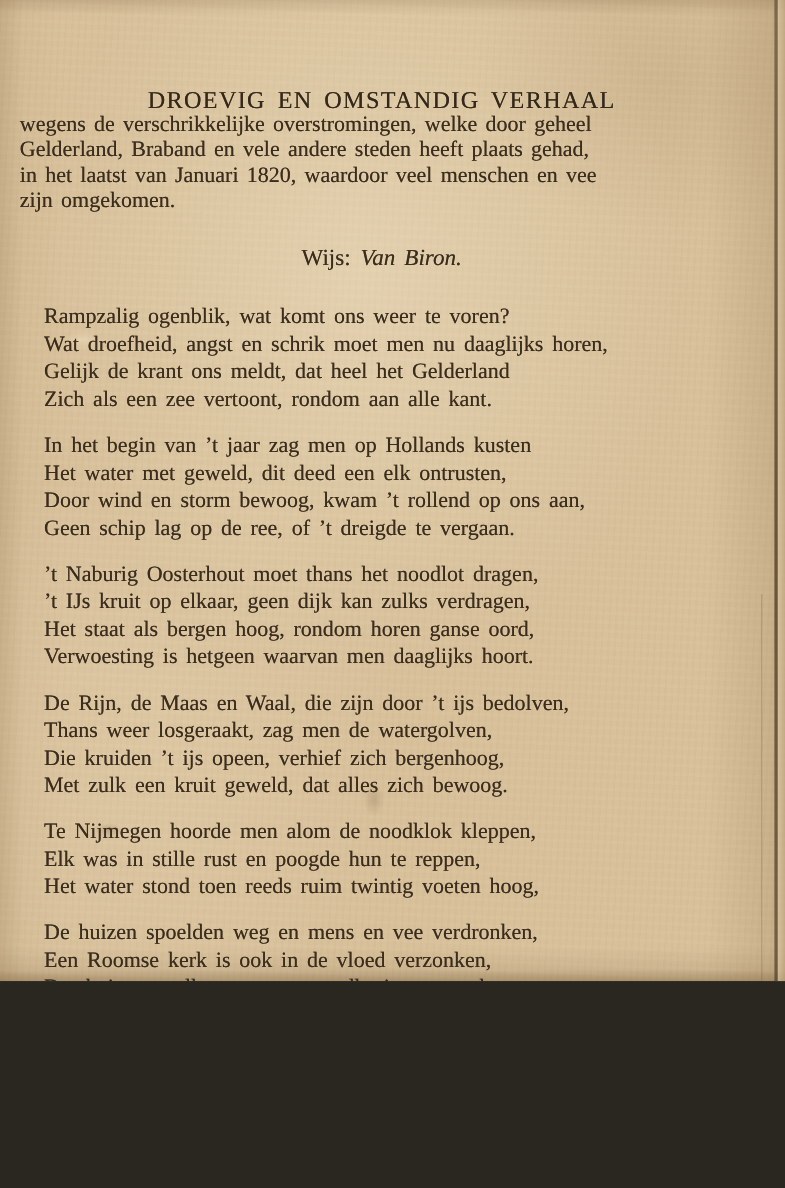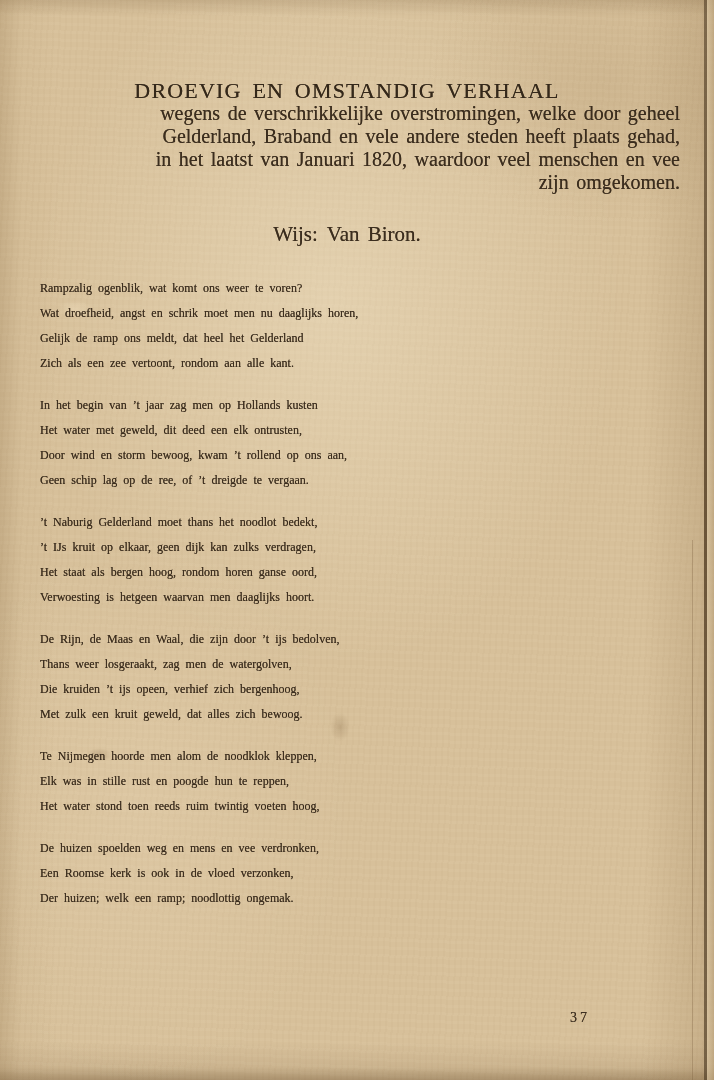--- a/index.html
+++ b/index.html
@@ -3,21 +3,21 @@
 <meta charset="utf-8">
 <style>
   html, body {
     margin: 0;
     padding: 0;
     background: #2a2620;
   }
   .page {
     position: relative;
     width: 714px;
-    height: 1080px;
+    height: 892px;
     overflow: hidden;
     font-family: "Liberation Serif", "DejaVu Serif", serif;
     color: #3b2d1e;
     background-color: #d7c09a;
     background-image:
       radial-gradient(ellipse 420px 520px at 46% 28%, rgba(255,246,222,0.30), rgba(255,246,222,0) 70%),
       radial-gradient(ellipse 300px 400px at 20% 75%, rgba(255,240,214,0.14), rgba(255,240,214,0) 70%),
       radial-gradient(ellipse 260px 200px at 85% 8%, rgba(120,88,48,0.10), rgba(120,88,48,0) 70%),
       linear-gradient(90deg, rgba(125,95,55,0.20) 0%, rgba(125,95,55,0.04) 3%, rgba(0,0,0,0) 8%, rgba(0,0,0,0) 90%, rgba(125,95,55,0.16) 98%, rgba(125,95,55,0.28) 100%),
       linear-gradient(0deg, rgba(95,68,36,0.38) 0%, rgba(95,68,36,0.10) 1.2%, rgba(0,0,0,0) 3.5%),
@@ -39,42 +39,42 @@
     font-weight: 400;
     letter-spacing: 1.2px;
     word-spacing: 4px;
     color: #34281a;
   }
   .subtitle {
     position: absolute;
     top: 102px;
     left: 18px;
     width: 662px;
-    text-align: right;
+    text-align: left;
     font-size: 20px;
     line-height: 23px;
     word-spacing: 2.5px;
   }
   .tune {
     position: absolute;
     top: 222px;
     left: 0;
     width: 694px;
     text-align: center;
     font-size: 21px;
     word-spacing: 3px;
   }
   .tune .tune-label { margin-right: 9px; margin-top: 11px; }
-  .tune .it { }
+  .tune .it { font-style: italic; }
   .poem {
     position: absolute;
     top: 276px;
     left: 40px;
     width: 640px;
-    font-size: 12px;
+    font-size: 20px;
     line-height: 25px;
     word-spacing: 3px;
   }
   .stanza { margin: 0 0 17px 0; }
   .line { white-space: nowrap; }
   .page-number {
     position: absolute;
     top: 1010px;
     left: 570px;
     font-size: 14px;
@@ -144,33 +144,33 @@
 
   <div class="tune ink">
     <span class="tune-label">Wijs:</span><span class="it">Van Biron.</span>
   </div>
 
   <div class="poem ink">
 
     <div class="stanza">
       <div class="line">Rampzalig ogenblik, wat komt ons weer te voren?</div>
       <div class="line">Wat droefheid, angst en schrik moet men nu daaglijks horen,</div>
-      <div class="line">Gelijk de ramp ons meldt, dat heel het Gelderland</div>
+      <div class="line">Gelijk de krant ons meldt, dat heel het Gelderland</div>
       <div class="line">Zich als een zee vertoont, rondom aan alle kant.</div>
     </div>
 
     <div class="stanza">
       <div class="line">In het begin van ’t jaar zag men op Hollands kusten</div>
       <div class="line">Het water met geweld, dit deed een elk ontrusten,</div>
       <div class="line">Door wind en storm bewoog, kwam ’t rollend op ons aan,</div>
       <div class="line">Geen schip lag op de ree, of ’t dreigde te vergaan.</div>
     </div>
 
     <div class="stanza">
-      <div class="line">’t Naburig Gelderland moet thans het noodlot bedekt,</div>
+      <div class="line">’t Naburig Oosterhout moet thans het noodlot dragen,</div>
       <div class="line">’t IJs kruit op elkaar, geen dijk kan zulks verdragen,</div>
       <div class="line">Het staat als bergen hoog, rondom horen ganse oord,</div>
       <div class="line">Verwoesting is hetgeen waarvan men daaglijks hoort.</div>
     </div>
 
     <div class="stanza">
       <div class="line">De Rijn, de Maas en Waal, die zijn door ’t ijs bedolven,</div>
       <div class="line">Thans weer losgeraakt, zag men de watergolven,</div>
       <div class="line">Die kruiden ’t ijs opeen, verhief zich bergenhoog,</div>
       <div class="line">Met zulk een kruit geweld, dat alles zich bewoog.</div>

